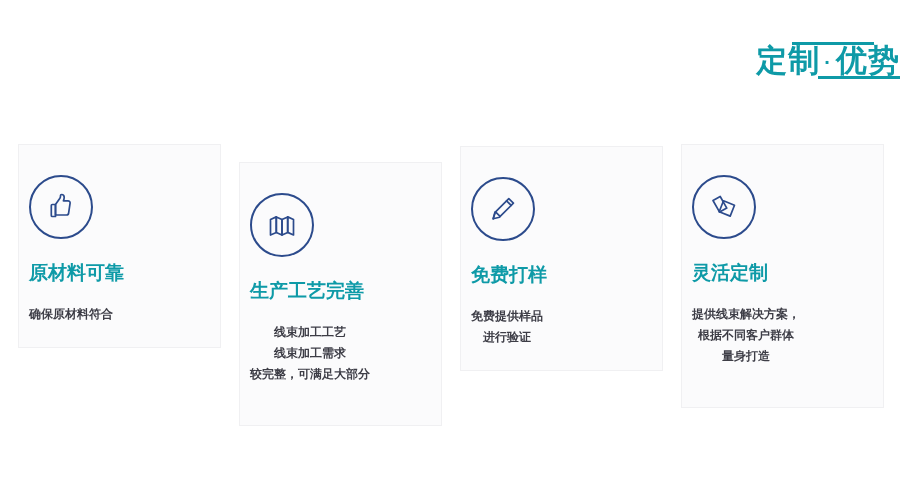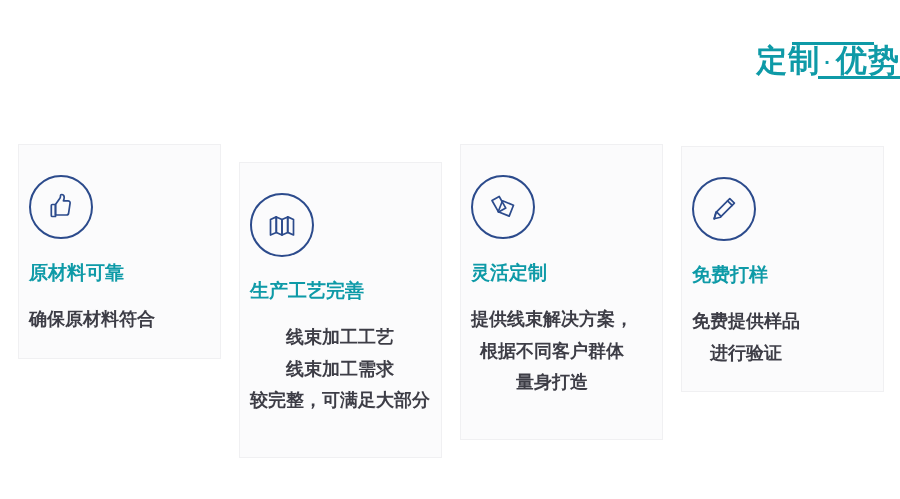--- a/index.html
+++ b/index.html
@@ -85,21 +85,21 @@
   .card-title {
     margin-top: 24px;
     font-size: 19px;
     font-weight: bold;
     color: #0e9aa7;
     line-height: 1;
     white-space: nowrap;
   }
   .card-desc {
     margin-top: 22px;
-    font-size: 18px;
+    font-size: 12px;
     color: #3d3d46;
     line-height: 1.75;
     text-align: center;
     font-weight: bold;
   }
   .card-desc div { white-space: nowrap; }
 
   
   .card.c1 { margin-top: 0px; }
   .card.c2 { margin-top: 18px; }
@@ -140,44 +140,44 @@
       </svg>
     </div>
     <div class="card-title">生产工艺完善</div>
     <div class="card-desc">
       <div>线束加工工艺</div>
       <div>线束加工需求</div>
       <div>较完整，可满足大部分</div>
     </div>
   </div>
 
-  <div class="card c4 tall">
-    <div class="icon-wrap">
-      <svg width="34" height="34" viewBox="0 0 34 34" fill="none" stroke="#2c4b8c" stroke-width="1.7" stroke-linecap="round" stroke-linejoin="round">
-        <path d="M13.2 6.5l-7.2 4 6.6 11.6 7.2-4z"></path>
-        <path d="M16.5 10.8l11 4.4-4.3 10.9-11-4.4z"></path>
-      </svg>
-    </div>
-    <div class="card-title">灵活定制</div>
-    <div class="card-desc">
-      <div>提供线束解决方案，</div>
-      <div>根据不同客户群体</div>
-      <div>量身打造</div>
-    </div>
-  </div>
-
   <div class="card c3">
     <div class="icon-wrap">
       <svg width="34" height="34" viewBox="0 0 34 34" fill="none" stroke="#2c4b8c" stroke-width="1.7" stroke-linecap="round" stroke-linejoin="round">
         <path d="M22.8 6.6l4.6 4.6-14 14-6.2 1.6 1.6-6.2 14-14z"></path>
         <path d="M20.6 8.8l4.6 4.6"></path>
         <path d="M9.5 19.8l4.6 4.6"></path>
         <path d="M7.2 26.8l2.3-7"></path>
       </svg>
     </div>
     <div class="card-title">免费打样</div>
     <div class="card-desc">
       <div>免费提供样品</div>
       <div>进行验证</div>
     </div>
   </div>
 
+  <div class="card c4 tall">
+    <div class="icon-wrap">
+      <svg width="34" height="34" viewBox="0 0 34 34" fill="none" stroke="#2c4b8c" stroke-width="1.7" stroke-linecap="round" stroke-linejoin="round">
+        <path d="M13.2 6.5l-7.2 4 6.6 11.6 7.2-4z"></path>
+        <path d="M16.5 10.8l11 4.4-4.3 10.9-11-4.4z"></path>
+      </svg>
+    </div>
+    <div class="card-title">灵活定制</div>
+    <div class="card-desc">
+      <div>提供线束解决方案，</div>
+      <div>根据不同客户群体</div>
+      <div>量身打造</div>
+    </div>
+  </div>
+
 </div>
 
 </body></html>

